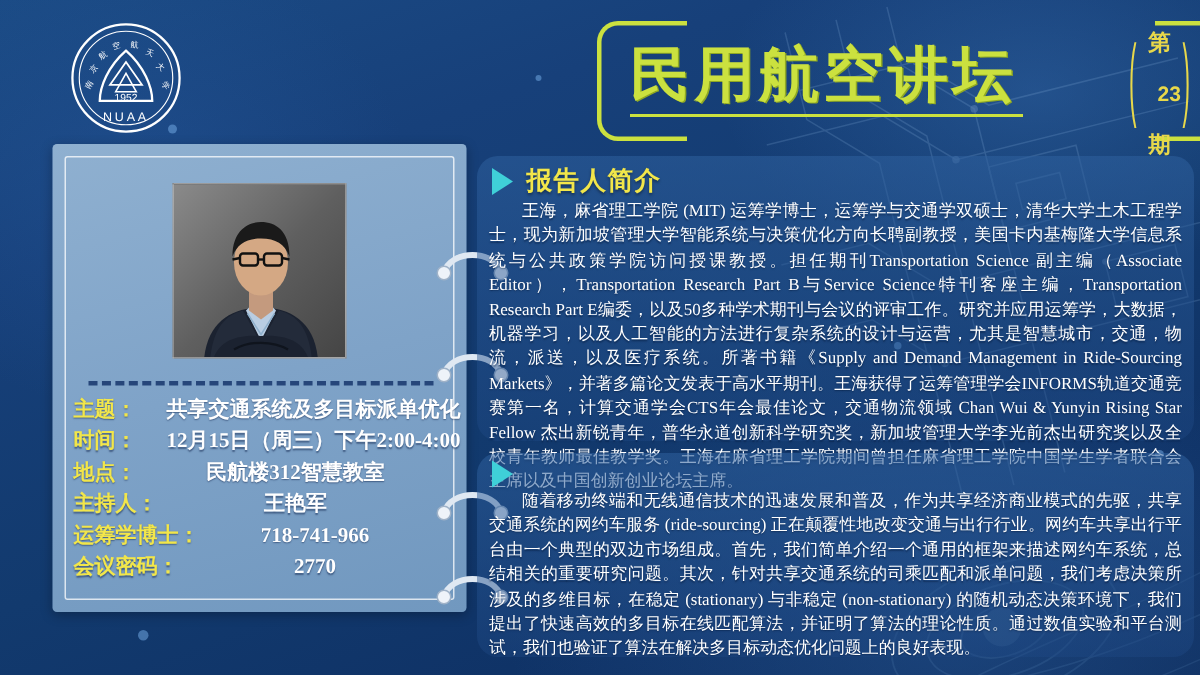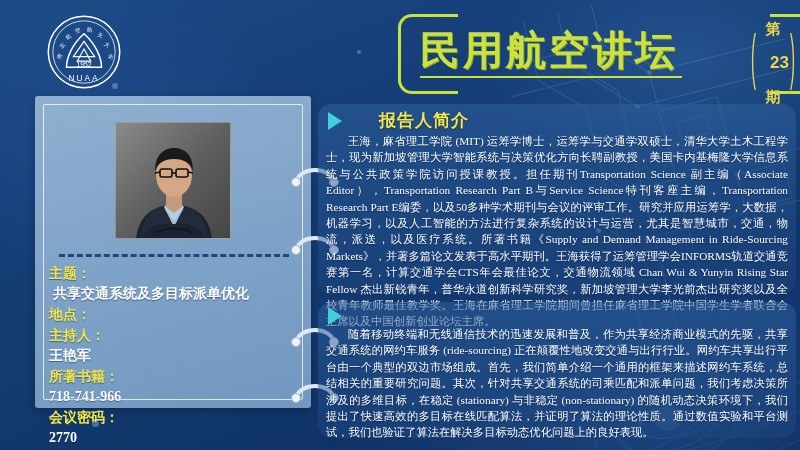--- a/index.html
+++ b/index.html
@@ -62,21 +62,21 @@
   .issue {
     position:absolute; right:34px; top:4px; width:46px; height:72px;
     color:#e8d84a; font-family:"Liberation Sans", sans-serif;
     display:flex; align-items:center; justify-content:center;
   }
   .issue-paren { font-size:15px; line-height:1; transform:scaleY(4.1); color:#e8d84a; }
   .issue-txt {
     font-size:15px; font-weight:bold; line-height:17px; text-align:center;
     margin:0 1px; white-space:pre-line;
   }
-  .issue-num { font-size:17px;margin-left:13px; }
+  .issue-num { font-size:14px;margin-left:13px; }
 
   
   .leftcard-outer {
     position:absolute; left:35px; top:96px; width:276px; height:312px;
     background:linear-gradient(165deg,#8fb0d0 0%, #7fa3c8 50%, #7198bf 100%);
     border-radius:3px;
     box-shadow:0 2px 8px rgba(0,0,0,.28);
   }
   .leftcard-inner {
     position:absolute; left:8px; top:8px; right:8px; bottom:8px;
@@ -91,21 +91,20 @@
     overflow:hidden;
   }
   .dashline {
     position:absolute; left:24px; right:22px; top:158px; height:0;
     border-top:3px dashed #26467a;
   }
   .info { position:absolute; left:14px; right:10px; top:168px; }
   .info-row {
     display:flex; align-items:baseline; line-height:20px; margin-bottom:1px;
     white-space:nowrap;
-    flex-direction:column;
   }
   .info-label {
     color:#f2e64a; font-size:14px; font-weight:bold;
     text-shadow:0 1px 1px rgba(20,40,80,.55);
     flex:0 0 auto;
   }
   .info-label.w-narrow { min-width:58px; }
   .info-label.w-wide   { min-width:84px; }
   .info-value {
     color:#ffffff; font-size:14px; font-weight:bold;
@@ -119,21 +118,21 @@
 
   
   .panel {
     position:absolute; left:318px; width:478px;
     background:linear-gradient(180deg, rgba(46,96,158,.55), rgba(30,72,132,.42));
     border-radius:14px 14px 14px 14px;
   }
   #panel-bio     { top:104px; height:190px; }
   #panel-content { top:302px; height:136px; }
 
-  .sec-head { display:flex; align-items:center; padding:5px 0 0 10px;gap:28px; }
+  .sec-head { display:flex; align-items:center; padding:5px 0 0 10px; }
   .tri {
     width:0;height:0;border-style:solid;border-width:9px 0 9px 14px;
     border-color:transparent transparent transparent #3fd0d8;
     margin-right:9px;
   }
   .sec-title {
     color:#f2e64a; font-size:17px; font-weight:bold;
     font-family:"Liberation Serif", serif; letter-spacing:1px;
     text-shadow:0 1px 2px rgba(0,0,0,.4);
   }
@@ -275,28 +274,33 @@
     </div>
 
     <div class="dashline"></div>
 
     <div class="info">
       <div class="info-row">
         <span class="info-label w-narrow">主题：</span>
         <span class="info-value left-al">共享交通系统及多目标派单优化</span>
       </div>
       <div class="info-row">
+        <span class="info-label w-narrow">时间：</span>
+        <span class="info-value left-al">12月15日（周三）下午2:00-4:00</span>
+      </div>
+      <div class="info-row">
         <span class="info-label w-narrow">地点：</span>
+        <span class="info-value">民航楼312智慧教室</span>
       </div>
       <div class="info-row">
         <span class="info-label w-narrow">主持人：</span>
         <span class="info-value">王艳军</span>
       </div>
       <div class="info-row">
-        <span class="info-label w-wide">所著书籍：</span>
+        <span class="info-label w-wide">运筹学博士：</span>
         <span class="info-value">718-741-966</span>
       </div>
       <div class="info-row">
         <span class="info-label w-wide">会议密码：</span>
         <span class="info-value">2770</span>
       </div>
     </div>
   </div>
 
   <svg class="ring" style="top:160px;" viewBox="0 0 50 30">

